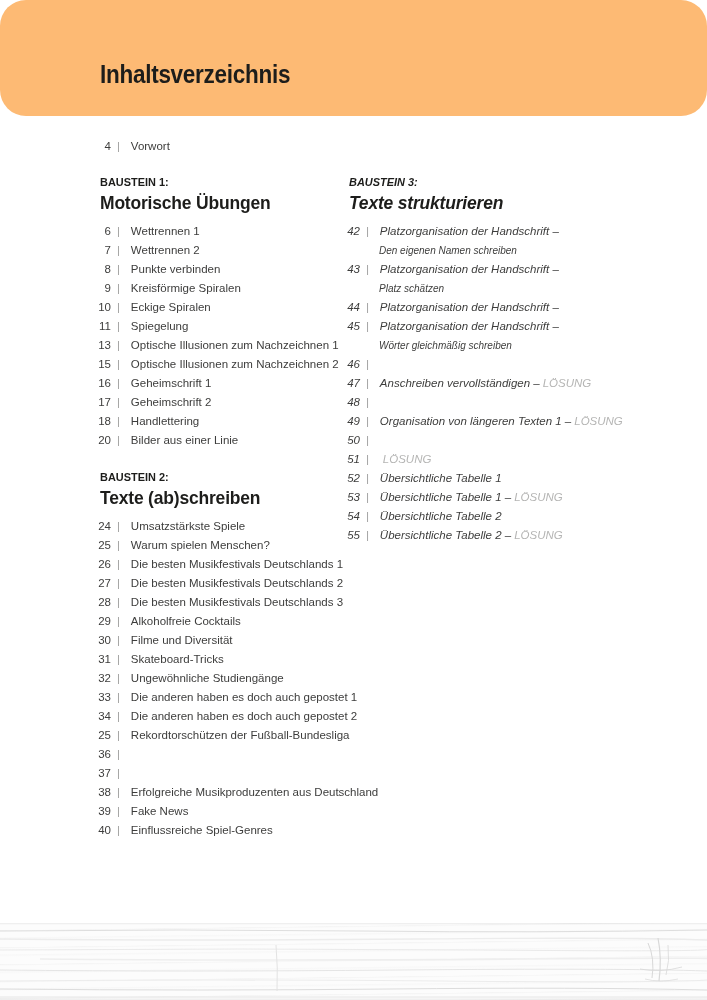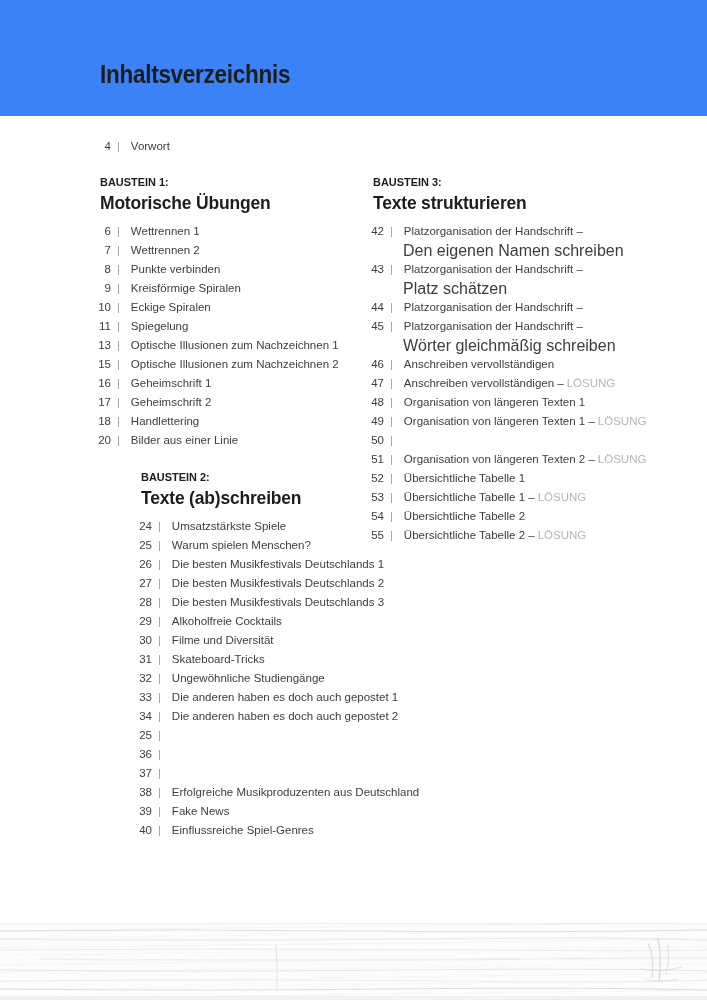--- a/index.html
+++ b/index.html
@@ -6,36 +6,37 @@
   .sheet{
     position:relative;
     width:707px;height:1000px;
     background:#ffffff;
     font-family:"Liberation Sans", sans-serif;
     overflow:hidden;
   }
   
   .band{
     position:absolute;left:0;top:0;width:707px;height:116px;
-    background:#3b82f6;
+    background:#fdba74;
+    border-radius:26px;
   }
   .page-title{
     position:absolute;left:100px;top:60px;margin:0;
     font-size:25px;line-height:28px;font-weight:bold;color:#1d1d1b;
     letter-spacing:-0.3px;
     transform:scaleX(0.9);transform-origin:left center;
     white-space:nowrap;
   }
   
   .preface{position:absolute;left:95px;top:137px;width:280px;}
   
   .col{position:absolute;top:176px;}
   .col-left{left:95px;width:280px;}
-  .col-right{left:368px;width:310px;}
-  .section + .section{margin-top:21px;margin-left:41px;}
+  .col-right{left:344px;width:310px;font-style:italic;}
+  .section + .section{margin-top:21px;}
   .kicker{
     margin:0 0 0 5px;
     font-size:11.5px;line-height:13px;font-weight:bold;color:#1d1d1b;
     letter-spacing:0;transform:scaleX(0.95);transform-origin:left center;
     white-space:nowrap;
   }
   .sec-title{
     margin:3px 0 9px 5px;
     font-size:19px;line-height:21px;font-weight:bold;color:#1d1d1b;
     letter-spacing:-0.2px;transform:scaleX(0.92);transform-origin:left center;
@@ -44,21 +45,21 @@
   .items{margin:0;padding:0;list-style:none;}
   .row{
     display:flex;align-items:flex-start;
     font-size:11.5px;line-height:19px;color:#3d3d3c;
     white-space:nowrap;
   }
   .num{flex:none;width:16px;text-align:right;color:#3d3d3c;}
   .sep{flex:none;margin:0 11px 0 6px;color:#9c9c9b;font-size:11px;}
   .entry-text{color:#3d3d3c;}
   .solution{color:#b5b5b4;margin-left:3px;}
-  .line2{font-size:16px;line-height:19px;color:#3d3d3c;margin-left:35px;white-space:nowrap;}
+  .line2{font-size:10px;line-height:19px;color:#3d3d3c;margin-left:35px;white-space:nowrap;}
   
   .wood{
     position:absolute;left:0;top:923px;width:707px;height:77px;
     background:
       linear-gradient(to bottom, rgba(0,0,0,0.07), rgba(0,0,0,0.0) 2px),
       linear-gradient(to top, rgba(0,0,0,0.06), rgba(0,0,0,0.0) 3px),
       repeating-linear-gradient(179.3deg,
         rgba(255,255,255,0) 0px, rgba(255,255,255,0) 7px,
         rgba(110,110,110,0.05) 7.5px, rgba(255,255,255,0) 9px,
         rgba(255,255,255,0) 14px, rgba(130,130,130,0.035) 15px,
@@ -251,20 +252,21 @@
             <div class="row">
               <span class="num">34</span>
               <span class="sep">|</span>
               <span class="entry-text">Die anderen haben es doch auch gepostet 2</span>
             </div>
           </li>
           <li>
             <div class="row">
               <span class="num">25</span>
               <span class="sep">|</span>
+              <span class="entry-text">Rekordtorschützen der Fußball-Bundesliga</span>
             </div>
           </li>
           <li>
             <div class="row">
               <span class="num">36</span>
               <span class="sep">|</span>
             </div>
           </li>
           <li>
             <div class="row">
@@ -329,57 +331,54 @@
               <span class="num">45</span>
               <span class="sep">|</span>
               <span class="entry-text">Platzorganisation der Handschrift –</span>
             </div>
             <div class="line2">Wörter gleichmäßig schreiben</div>
           </li>
           <li>
             <div class="row">
               <span class="num">46</span>
               <span class="sep">|</span>
-              <span class="entry-text">Anschreiben vervollständigen</span>
             </div>
           </li>
           <li>
             <div class="row">
               <span class="num">47</span>
               <span class="sep">|</span>
               <span class="entry-text">Anschreiben vervollständigen –</span>
               <span class="solution">LÖSUNG</span>
             </div>
           </li>
           <li>
             <div class="row">
               <span class="num">48</span>
               <span class="sep">|</span>
-              <span class="entry-text">Organisation von längeren Texten 1</span>
             </div>
           </li>
           <li>
             <div class="row">
               <span class="num">49</span>
               <span class="sep">|</span>
               <span class="entry-text">Organisation von längeren Texten 1 –</span>
               <span class="solution">LÖSUNG</span>
             </div>
           </li>
           <li>
             <div class="row">
               <span class="num">50</span>
               <span class="sep">|</span>
             </div>
           </li>
           <li>
             <div class="row">
               <span class="num">51</span>
               <span class="sep">|</span>
-              <span class="entry-text">Organisation von längeren Texten 2 –</span>
               <span class="solution">LÖSUNG</span>
             </div>
           </li>
           <li>
             <div class="row">
               <span class="num">52</span>
               <span class="sep">|</span>
               <span class="entry-text">Übersichtliche Tabelle 1</span>
             </div>
           </li>

